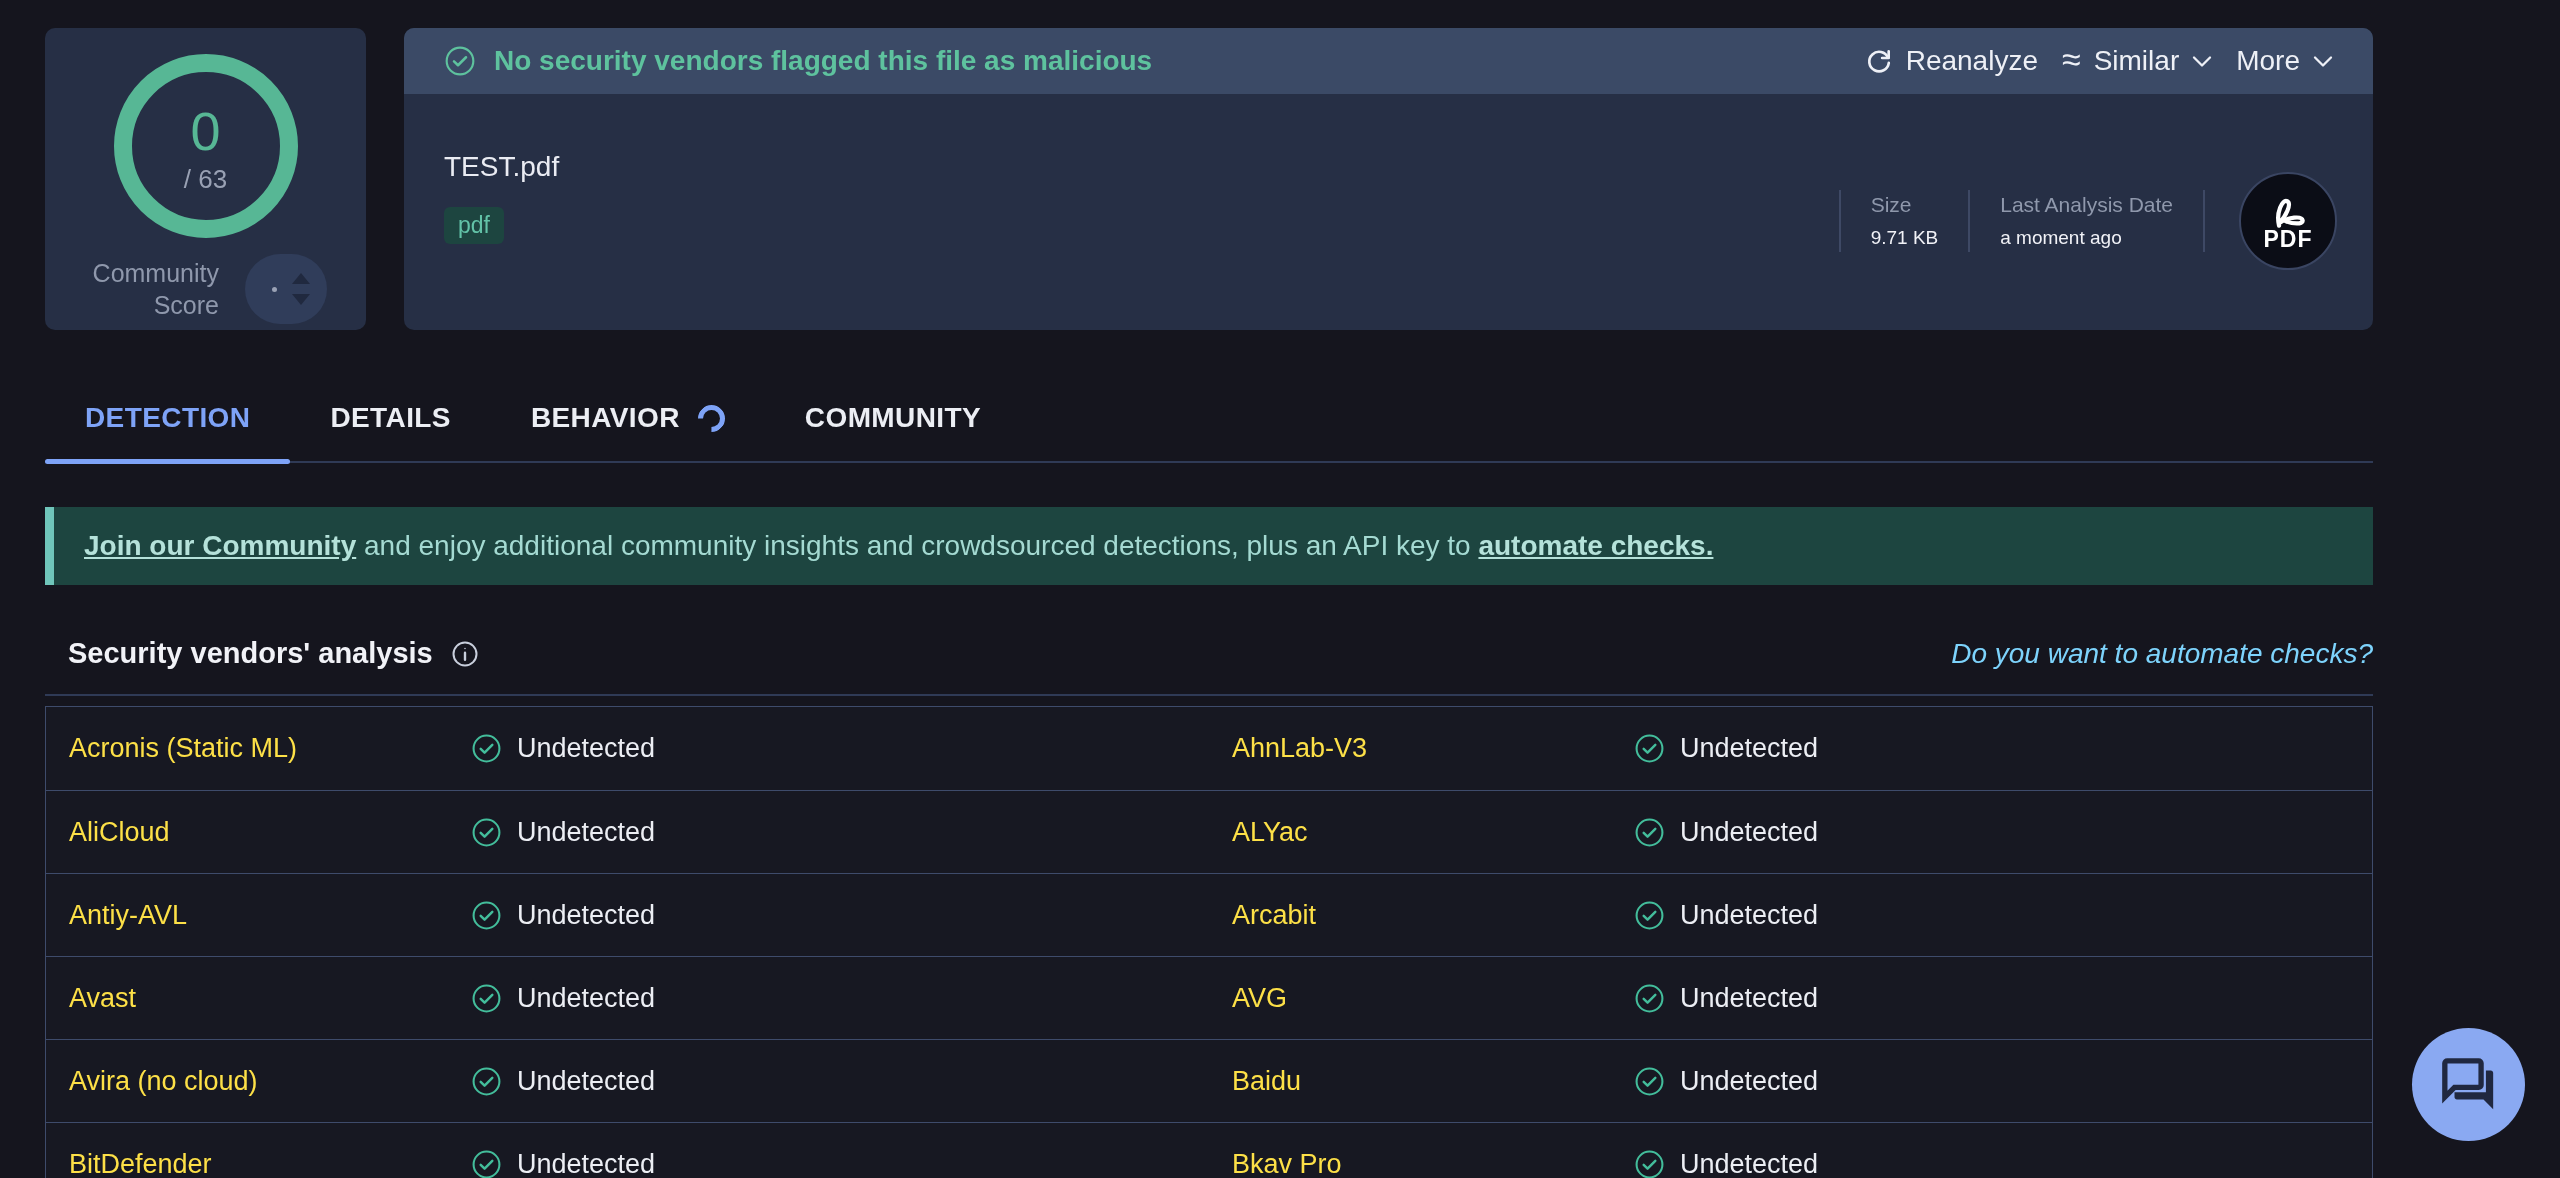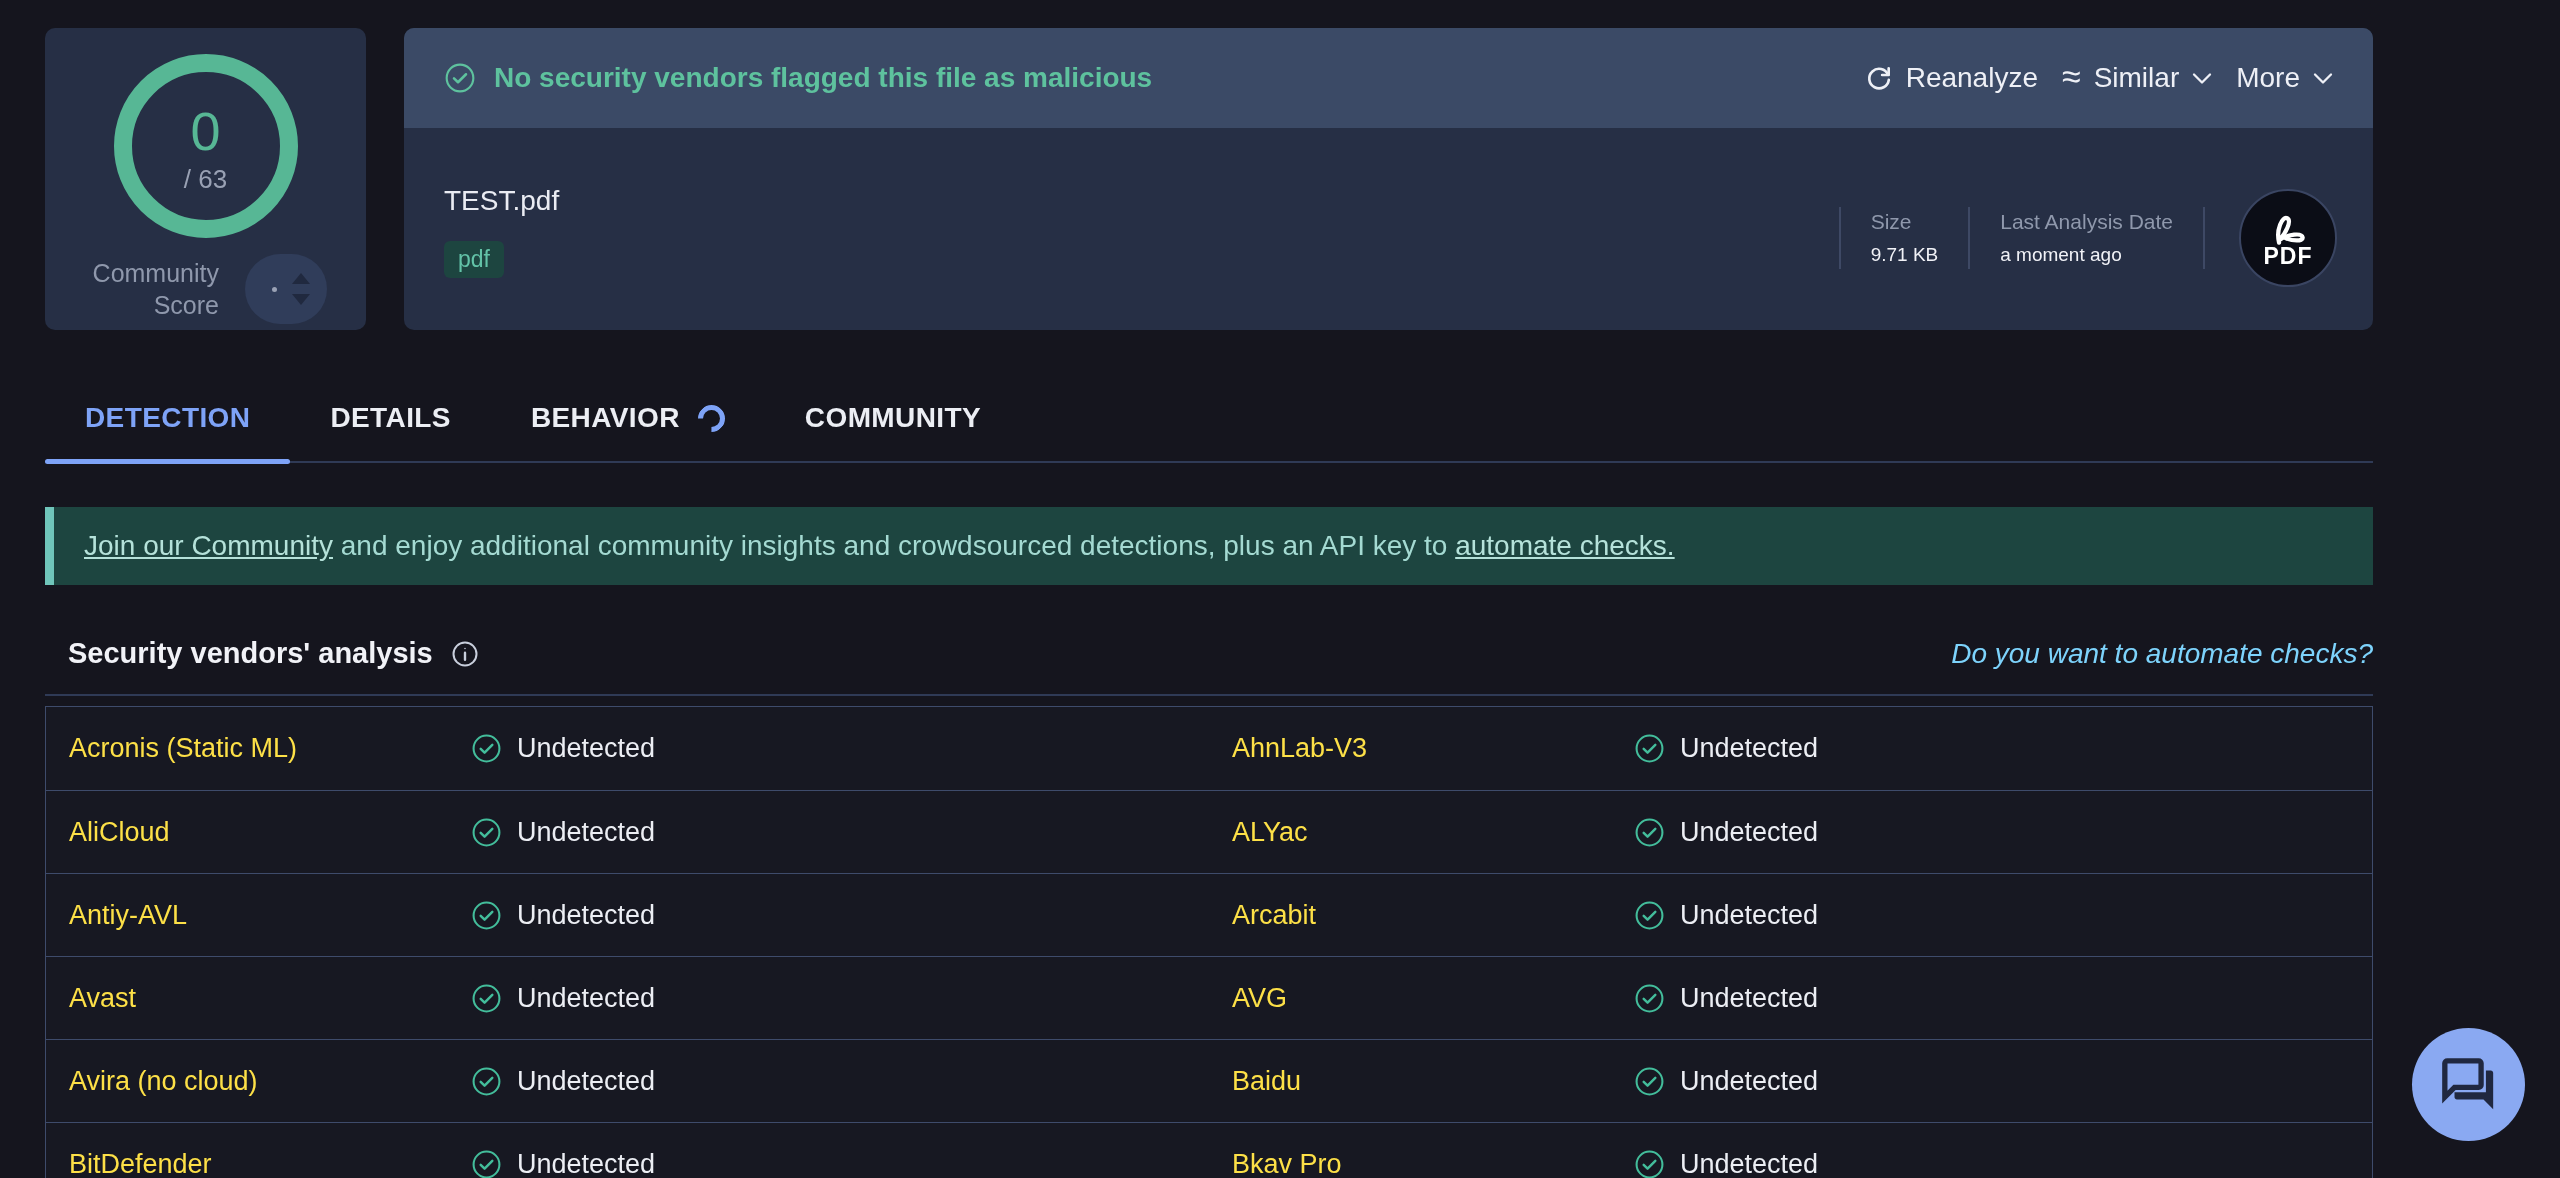--- a/index.html
+++ b/index.html
@@ -39,21 +39,21 @@
   .caret-up, .caret-down { position:absolute; right:17px; width:0; height:0;
     border-left:9px solid transparent; border-right:9px solid transparent; }
   .caret-up { top:19px; border-bottom:11px solid #20293f; }
   .caret-down { bottom:19px; border-top:11px solid #20293f; }
 
   .header-card {
     flex:1; height:302px; background:#262f45; border-radius:10px;
     overflow:hidden; display:flex; flex-direction:column;
   }
   .status-bar {
-    height:100px; flex:none; background:#3b4a66;
+    height:66px; flex:none; background:#3b4a66;
     display:flex; align-items:center; justify-content:space-between;
     padding:15px 40px;
   }
   .status-left { display:flex; align-items:center; gap:18px; color:#5ec29e; font-size:28px; font-weight:600; }
   .actions { display:flex; align-items:flex-start; gap:24px; }
   .action-btn { display:flex; align-items:center; gap:13px; color:#eef0f6; font-size:28px; cursor:pointer; white-space:nowrap; }
   .approx-glyph { font-size:34px; line-height:1; margin-top:-4px; }
 
   .file-info { flex:1; display:flex; justify-content:space-between; padding:36px 36px 0 40px; }
   .hash { color:#eaecf3; font-size:29px; letter-spacing:0.2px; }
@@ -92,21 +92,21 @@
     transform:rotate(-45deg);
   }
 
   
   .banner {
     margin-top:44px; height:78px;
     background:#1d4540; border-left:9px solid #6fc5ba;
     display:flex; align-items:center; padding-left:30px;
     font-size:28px; color:#a4dad2;
   }
-  .banner-link { font-weight:400; text-decoration:underline; color:#b5e2da; cursor:pointer; }
+  .banner-link { font-weight:700; text-decoration:underline; color:#b5e2da; cursor:pointer; }
 
   
   .section-row {
     margin-top:52px; display:flex; align-items:center; justify-content:space-between;
     padding-bottom:24px; border-bottom:2px solid #2f3a56;
   }
   .section-title { display:flex; align-items:center; gap:17px; color:#f1f2f7; font-size:29px; font-weight:700; padding-left:23px; }
   .automate-q { color:#7dd3fc; font-size:28px; cursor:pointer;font-style:italic; }
 
   

